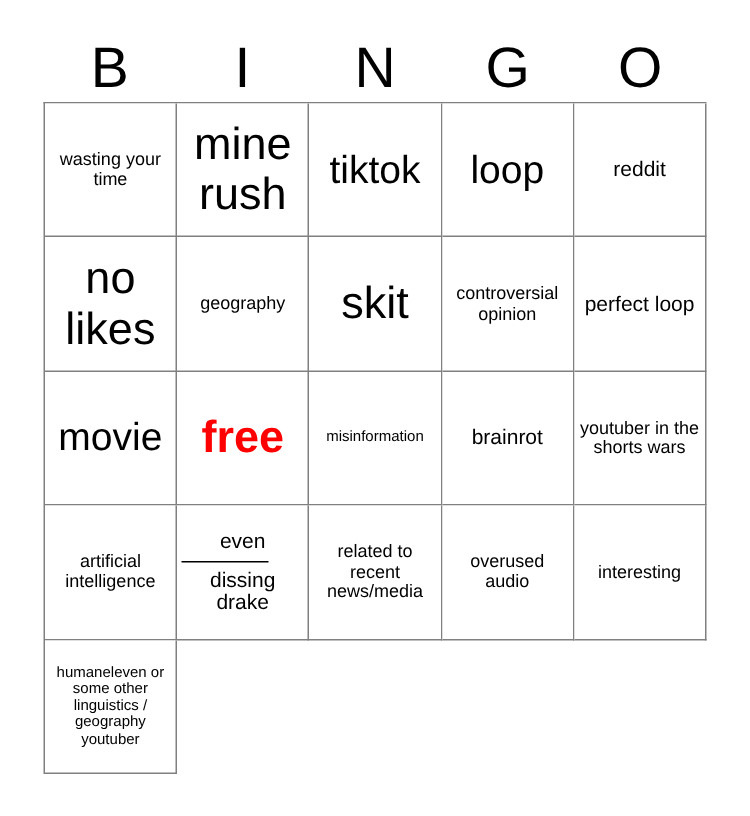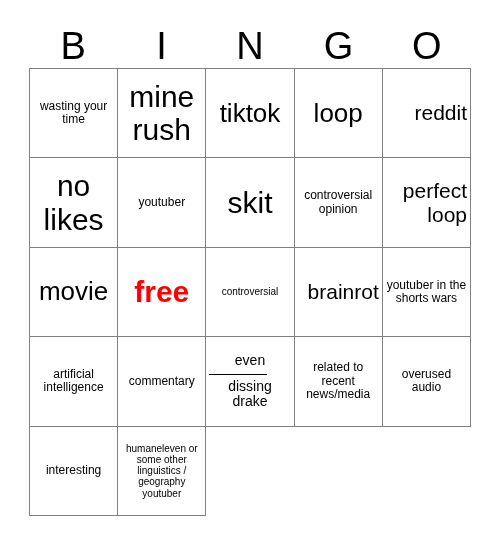--- a/index.html
+++ b/index.html
@@ -75,21 +75,21 @@
   .cell-text {
     display: block;
     width: 100%;
     line-height: 1.12;
     word-wrap: break-word;
   }
 
   
   .size-xl .cell-text { font-size: 30px; }
   .size-lg .cell-text { font-size: 26px; }
-  .size-md .cell-text { font-size: 21px; text-align: right; }
+  .size-md .cell-text { font-size: 14px; }
   .size-sm .cell-text { font-size: 12px; }
   .size-xs .cell-text { font-size: 12px; }
   .size-xxs .cell-text { font-size: 10px; }
 
   .free .cell-text {
     color: #ff0000;
     font-size: 30px;
     font-weight: bold;
   }
 
@@ -138,51 +138,48 @@
       <div class="cell size-lg">
         <span class="cell-text">loop</span>
       </div>
       <div class="cell size-md">
         <span class="cell-text">reddit</span>
       </div>
       <div class="cell size-xl">
         <span class="cell-text">no likes</span>
       </div>
       <div class="cell size-xs">
-        <span class="cell-text">youtuber</span>
+        <span class="cell-text">geography</span>
       </div>
       <div class="cell size-xl">
         <span class="cell-text">skit</span>
       </div>
       <div class="cell size-xs">
         <span class="cell-text">controversial opinion</span>
       </div>
       <div class="cell size-md">
         <span class="cell-text">perfect loop</span>
       </div>
       <div class="cell size-lg">
         <span class="cell-text">movie</span>
       </div>
       <div class="cell size-xl free">
         <span class="cell-text">free</span>
       </div>
       <div class="cell size-xxs">
-        <span class="cell-text">controversial</span>
+        <span class="cell-text">misinformation</span>
       </div>
       <div class="cell size-md">
         <span class="cell-text">brainrot</span>
       </div>
       <div class="cell size-sm">
         <span class="cell-text">youtuber in the shorts wars</span>
       </div>
       <div class="cell size-sm">
         <span class="cell-text">artificial intelligence</span>
-      </div>
-      <div class="cell size-xs">
-        <span class="cell-text">commentary</span>
       </div>
       <div class="cell size-sm">
         <span class="frac">
           <span class="frac-top">even</span>
           <span class="frac-rule"></span>
           <span class="frac-bottom">dissing drake</span>
         </span>
       </div>
       <div class="cell size-xs">
         <span class="cell-text">related to recent news/media</span>

